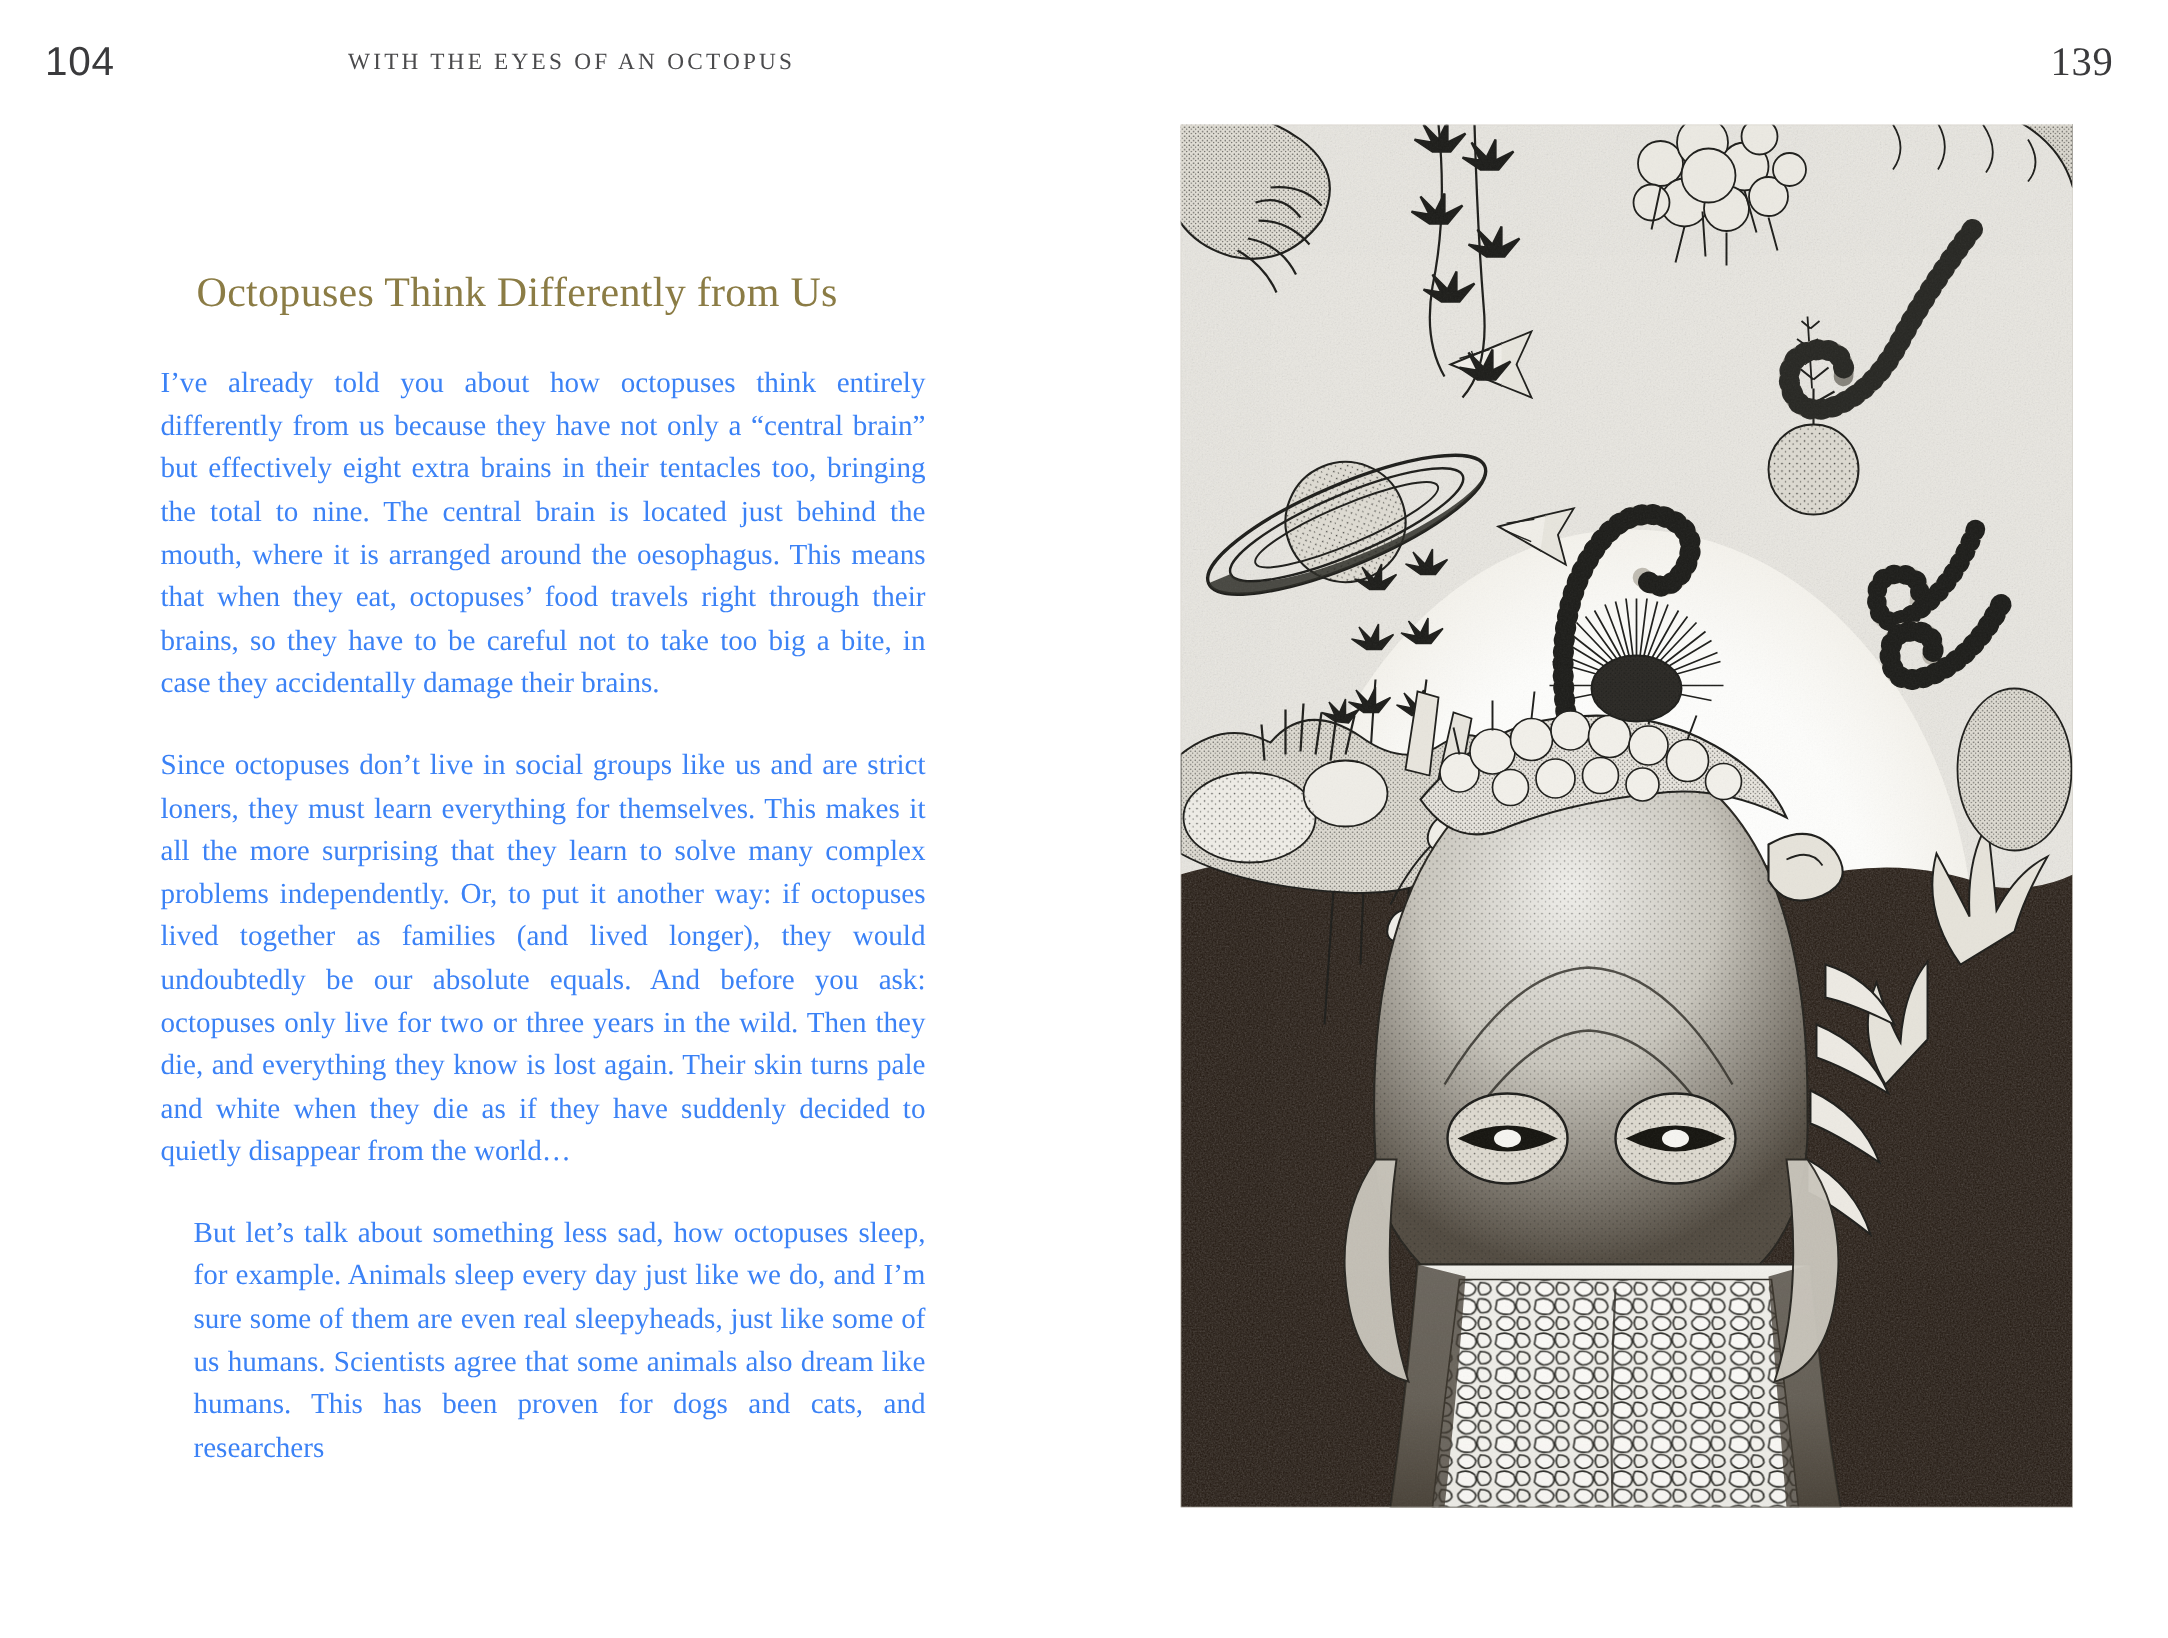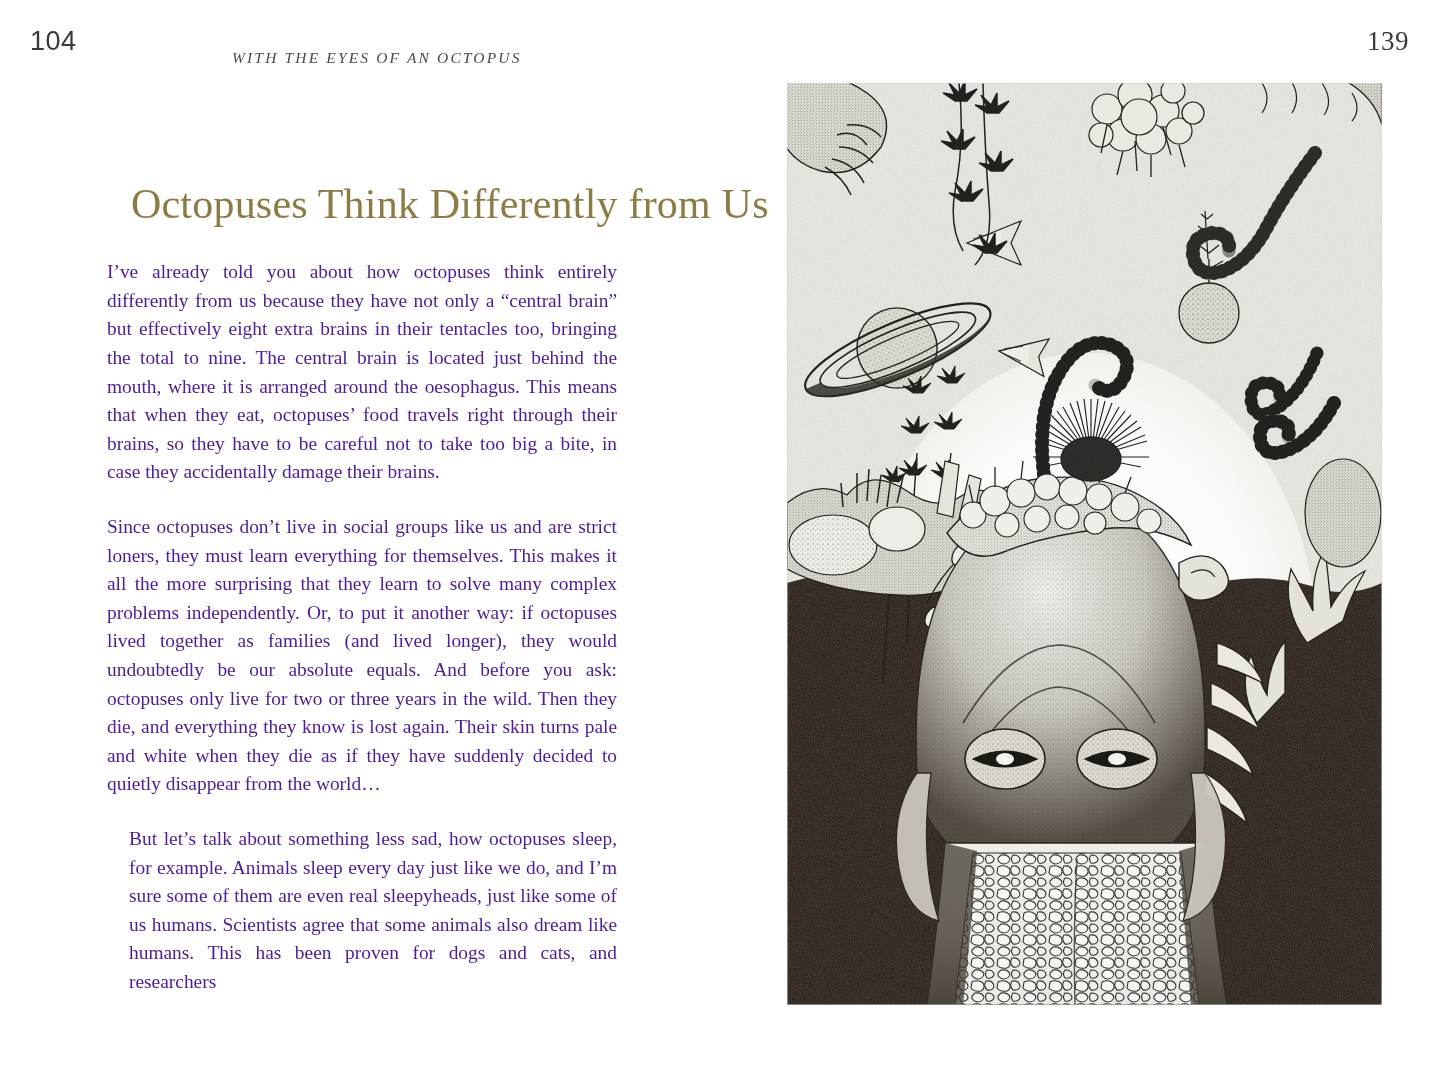--- a/index.html
+++ b/index.html
@@ -28,59 +28,58 @@
     left: 30px;
     top: 26px;
     font-size: 27px;
     color: #3a3a3c;
     letter-spacing: 0.5px;
     font-family: Liberation Sans, sans-serif;
   }
   .running-head {
     position: absolute;
     left: 232px;
-    top: 49px;
+    top: 33px;
     font-size: 15.5px;
     color: #4a4a4c;
     letter-spacing: 2.15px;
     font-variant: small-caps;
     text-transform: uppercase;
     font-family: "Liberation Serif", "DejaVu Serif", serif;
-    font-style: italic;
   }
   .folio-right {
     position: absolute;
     right: 36px;
     top: 26px;
     font-size: 27px;
     color: #3a3a3c;
     letter-spacing: 0.5px;
   }
 
   
   .text-column {
     position: absolute;
     left: 107px;
     top: 180px;
     width: 510px;
   }
   .chapter-heading {
-    font-size: 42px;
+    font-size: 28px;
     line-height: 1.15;
     color: #8b7c45;
     margin: 0 0 30px 24px;
     font-weight: normal;
     letter-spacing: 0.2px;
     font-family: "Liberation Serif", "DejaVu Serif", serif;
     white-space: nowrap;
   }
   .body-para {
     font-size: 19.4px;
     line-height: 28.6px;
-    color: #4c1d95;
+    color: #3b82f6;
     text-align: justify;
     text-justify: inter-word;
     margin: 0 0 26px 0;
     font-family: "Liberation Serif", "DejaVu Serif", serif;
     hyphens: none;
   }
   .body-para:last-child { margin-bottom: 0; margin-left: 22px; }
 
   
   .illustration {

